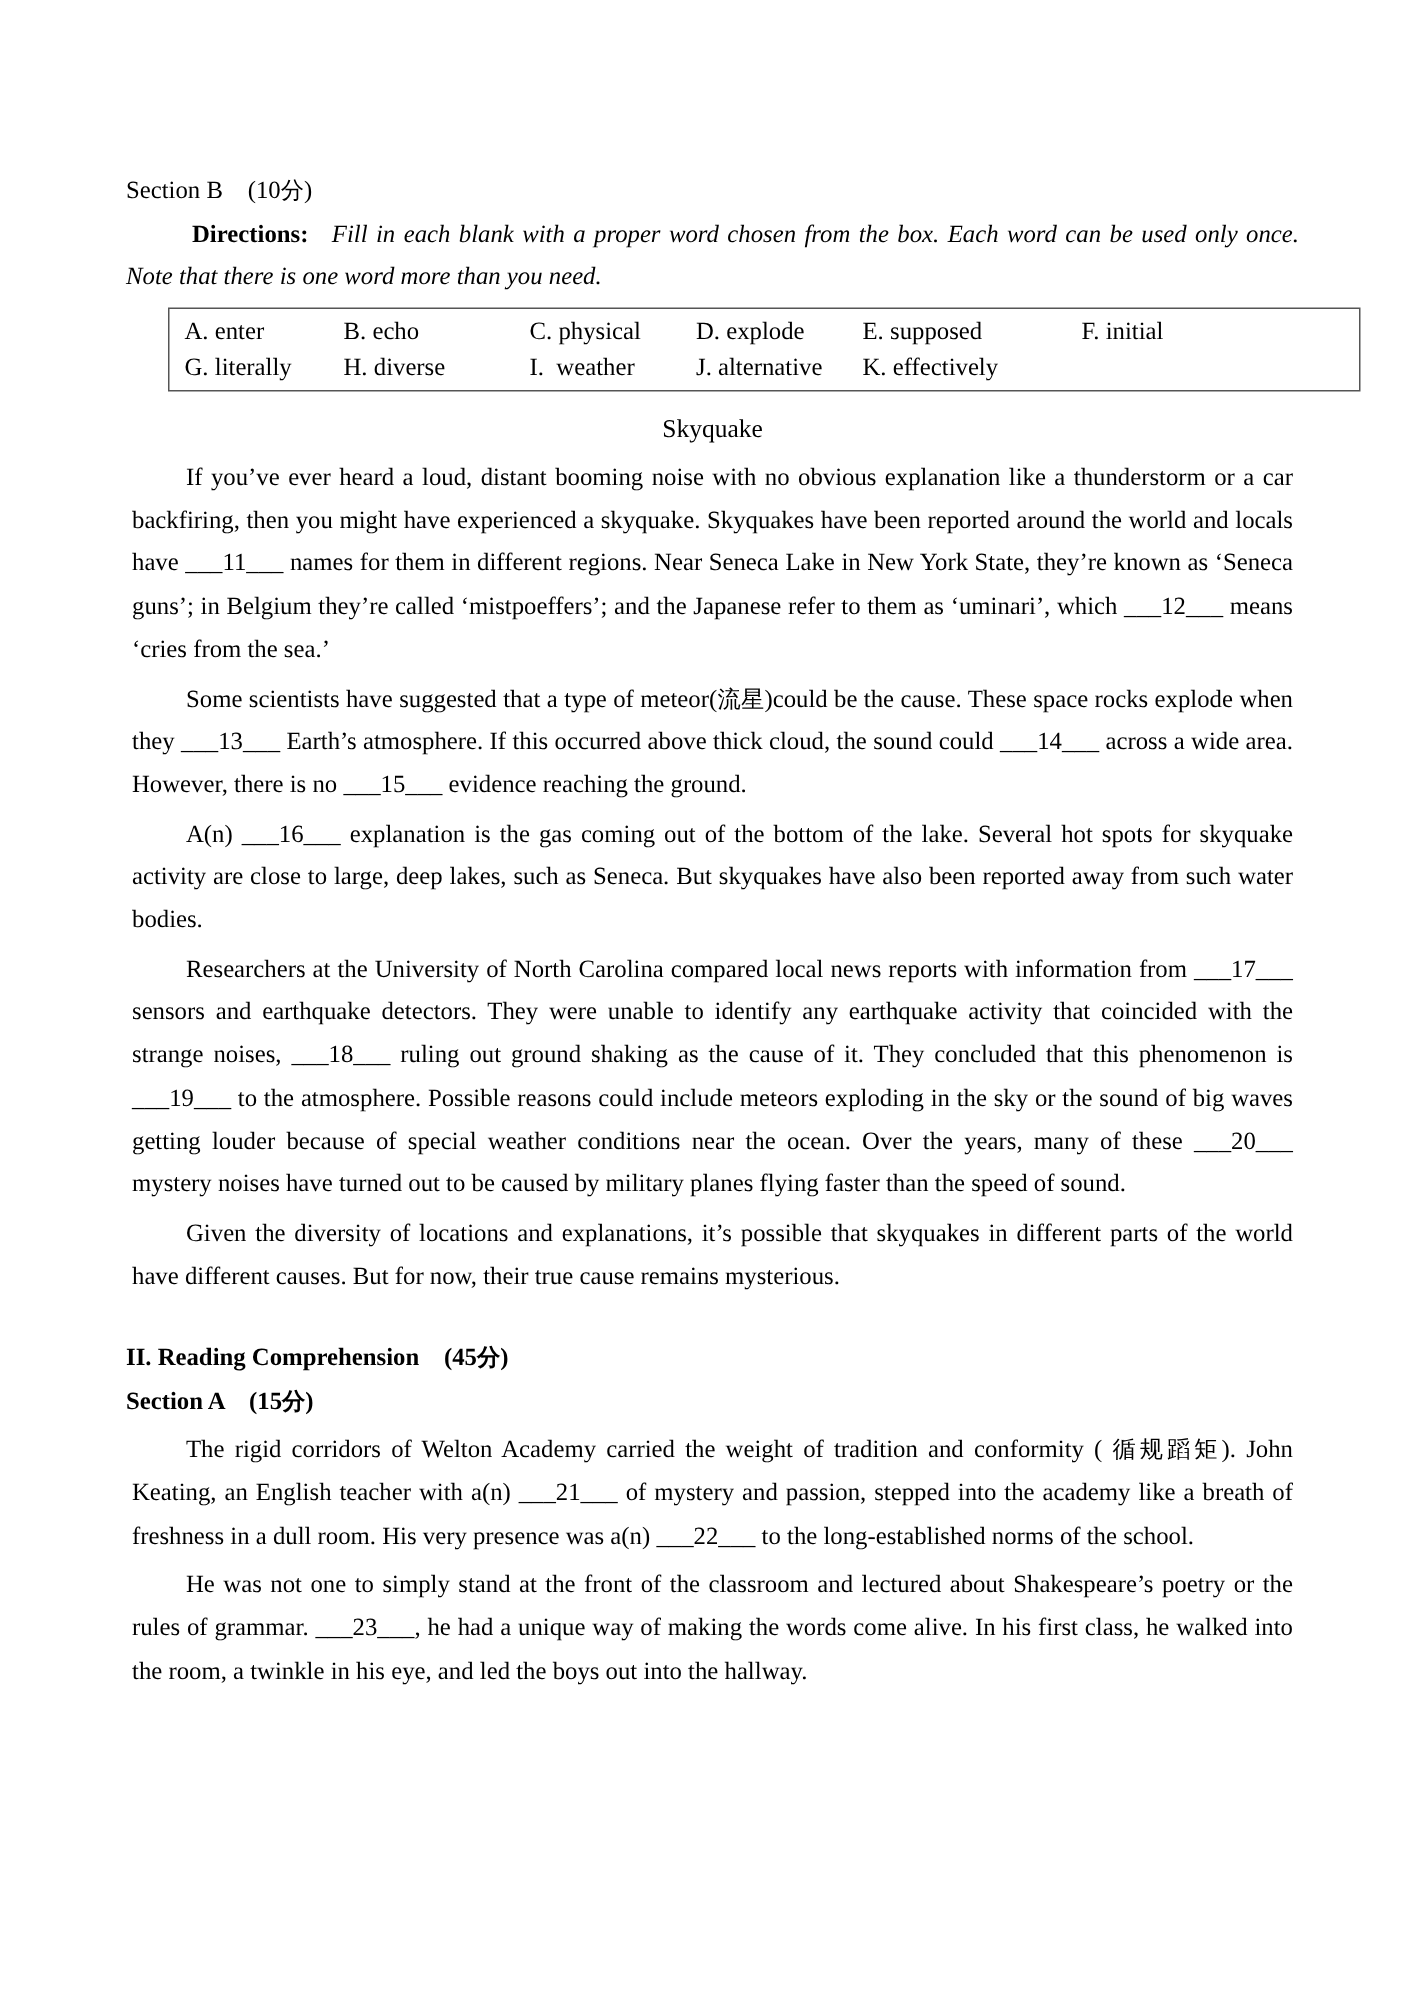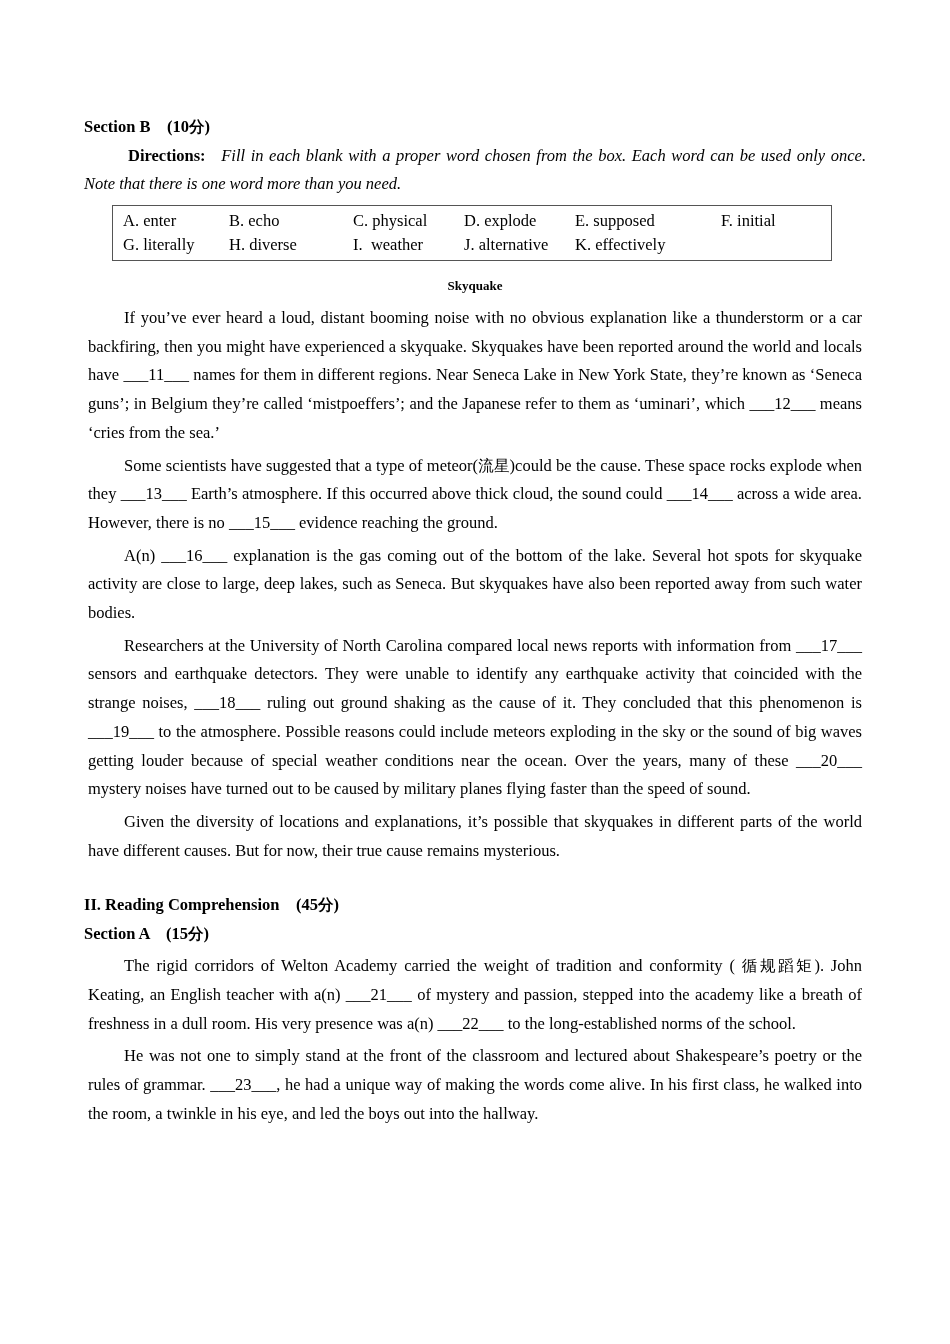--- a/index.html
+++ b/index.html
@@ -17,21 +17,21 @@
   }
   .page {
     position: absolute;
     left: 84px;
     top: 0;
     width: 782px;
     height: 1344px;
   }
 
   .heading {
-    font-weight: bold;
+    font-weight: normal;
     font-size: 16.5px;
     line-height: 28.5px;
     white-space: pre;
   }
 
   .directions {
     font-size: 16.5px;
     line-height: 28.5px;
     text-align: justify;
     text-justify: inter-word;
@@ -41,42 +41,42 @@
     font-style: normal;
     margin-left: 44px;
   }
   .directions .dir-body {
     font-style: italic;
   }
 
   .wordbox {
     margin-top: 6px;
     margin-left: 28px;
-    width: 720px;
+    width: 795px;
     border: 1px solid #555;
     box-sizing: border-box;
     padding: 3px 0 3px 0;
   }
   .wordrow {
     display: block;
     height: 24px;
     position: relative;
     font-size: 16.5px;
     line-height: 24px;
     white-space: pre;
   }
   .wordrow .w {
     position: absolute;
     top: 0;
   }
 
   .passage-title {
     text-align: center;
-    font-weight: bold;
-    font-size: 13px;
+    font-weight: normal;
+    font-size: 17px;
     line-height: 28.5px;
     margin-top: 11px;
   }
 
   p.para {
     margin: 4px;
     font-size: 16.5px;
     line-height: 28.7px;
     text-align: justify;
     text-justify: inter-word;

